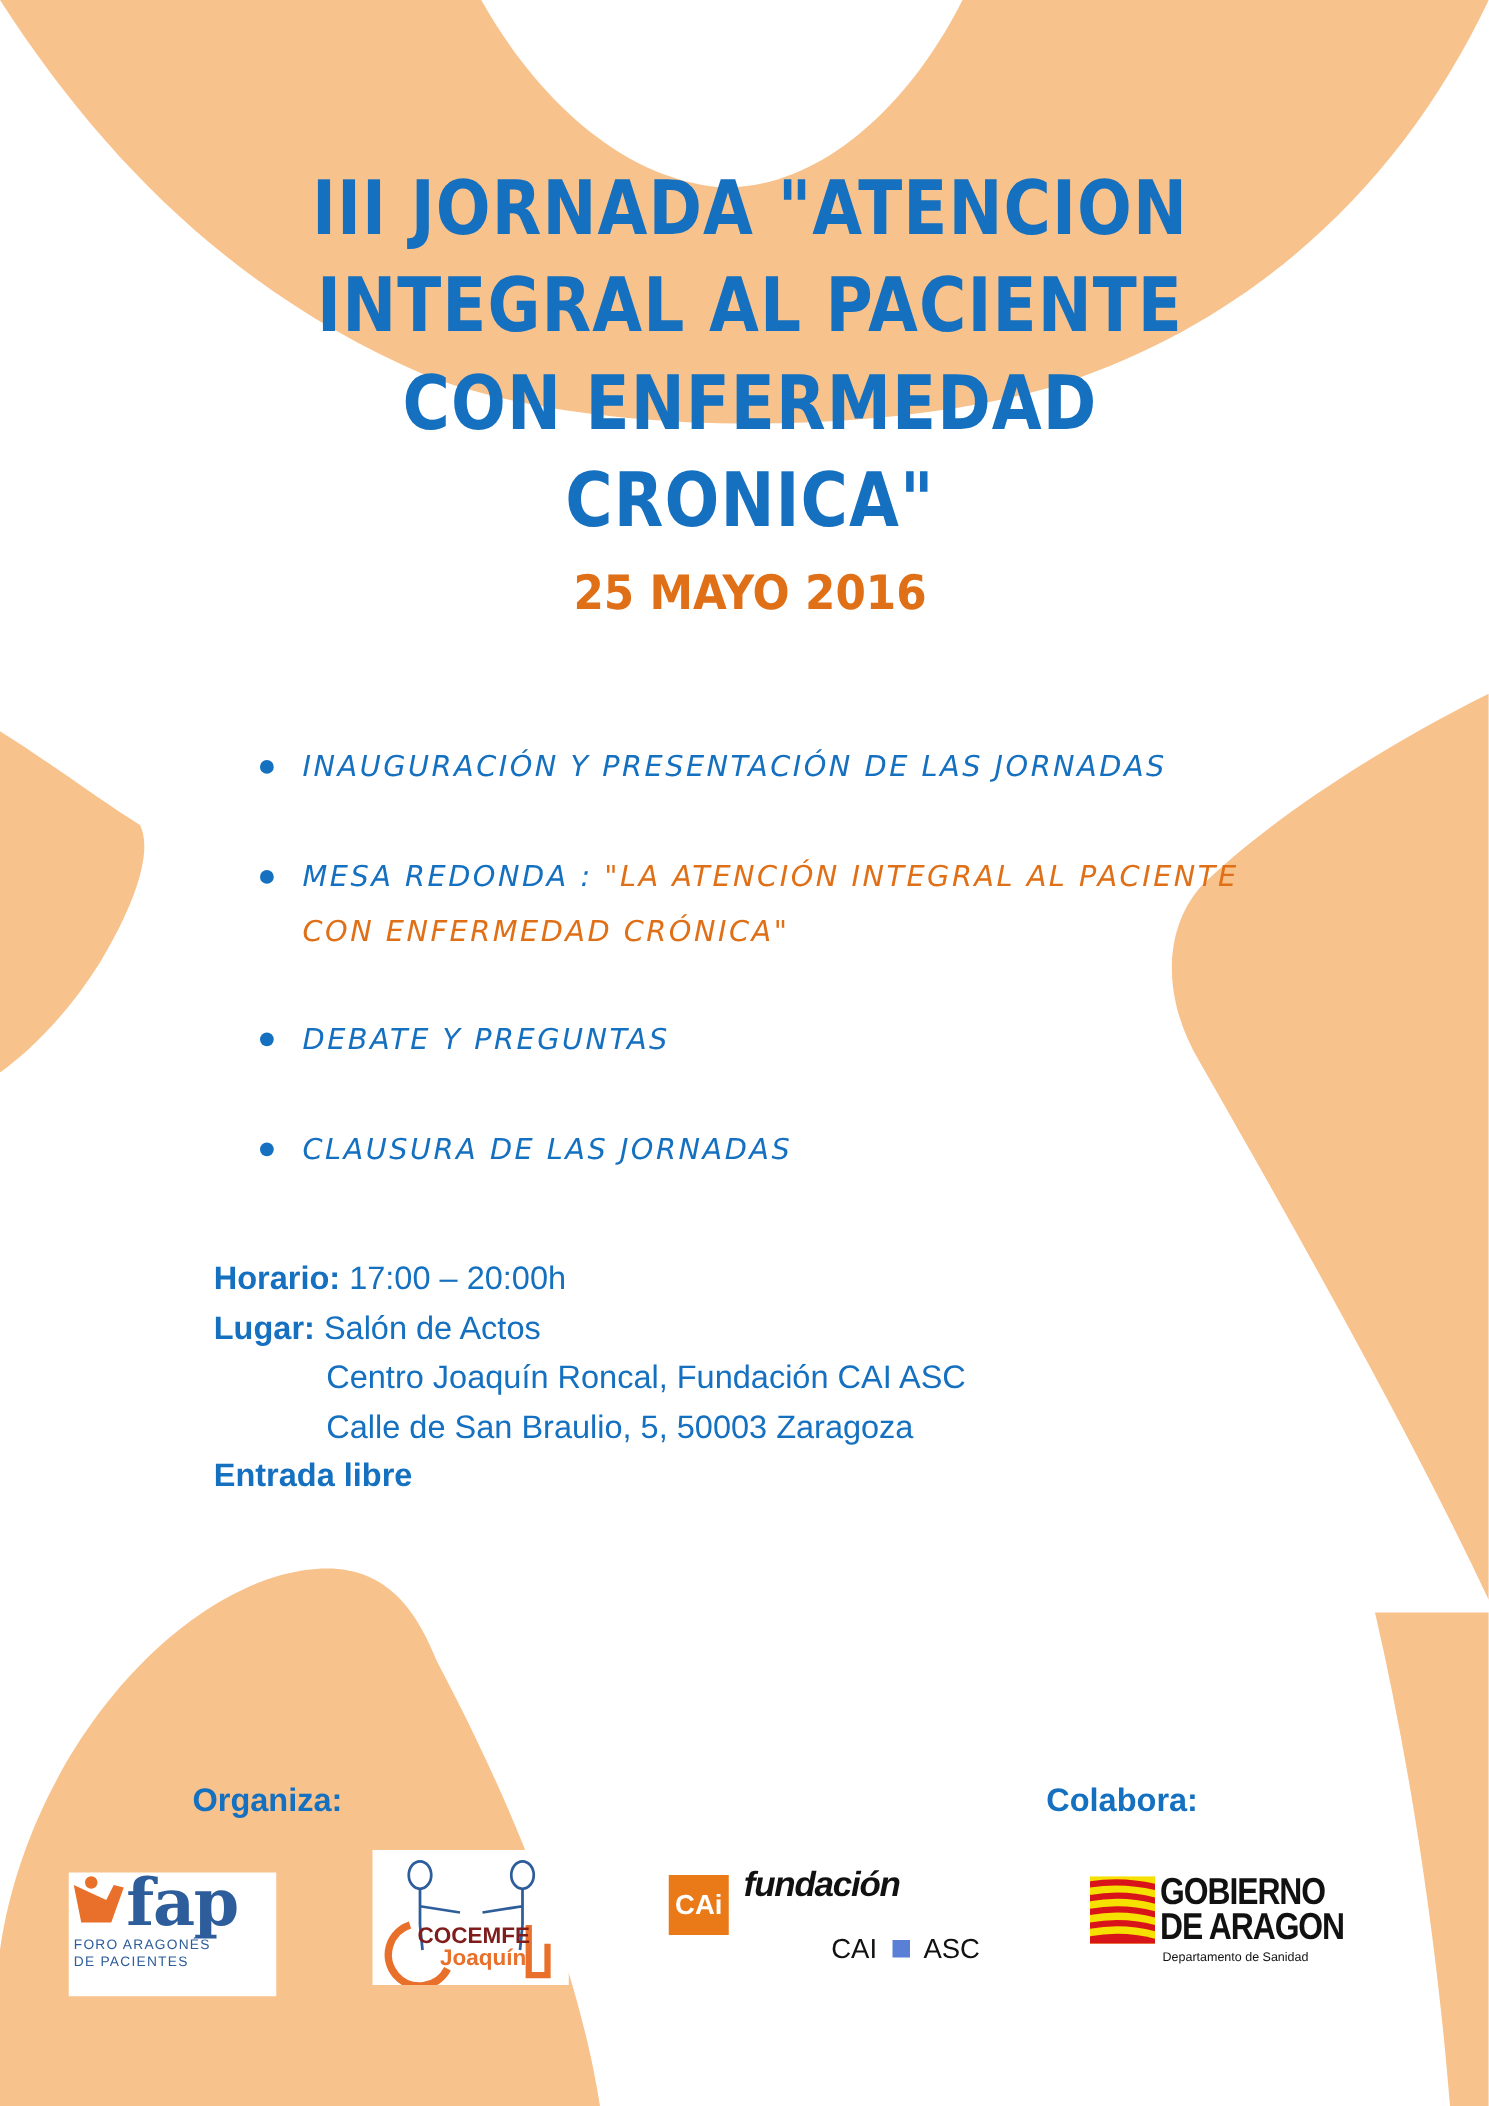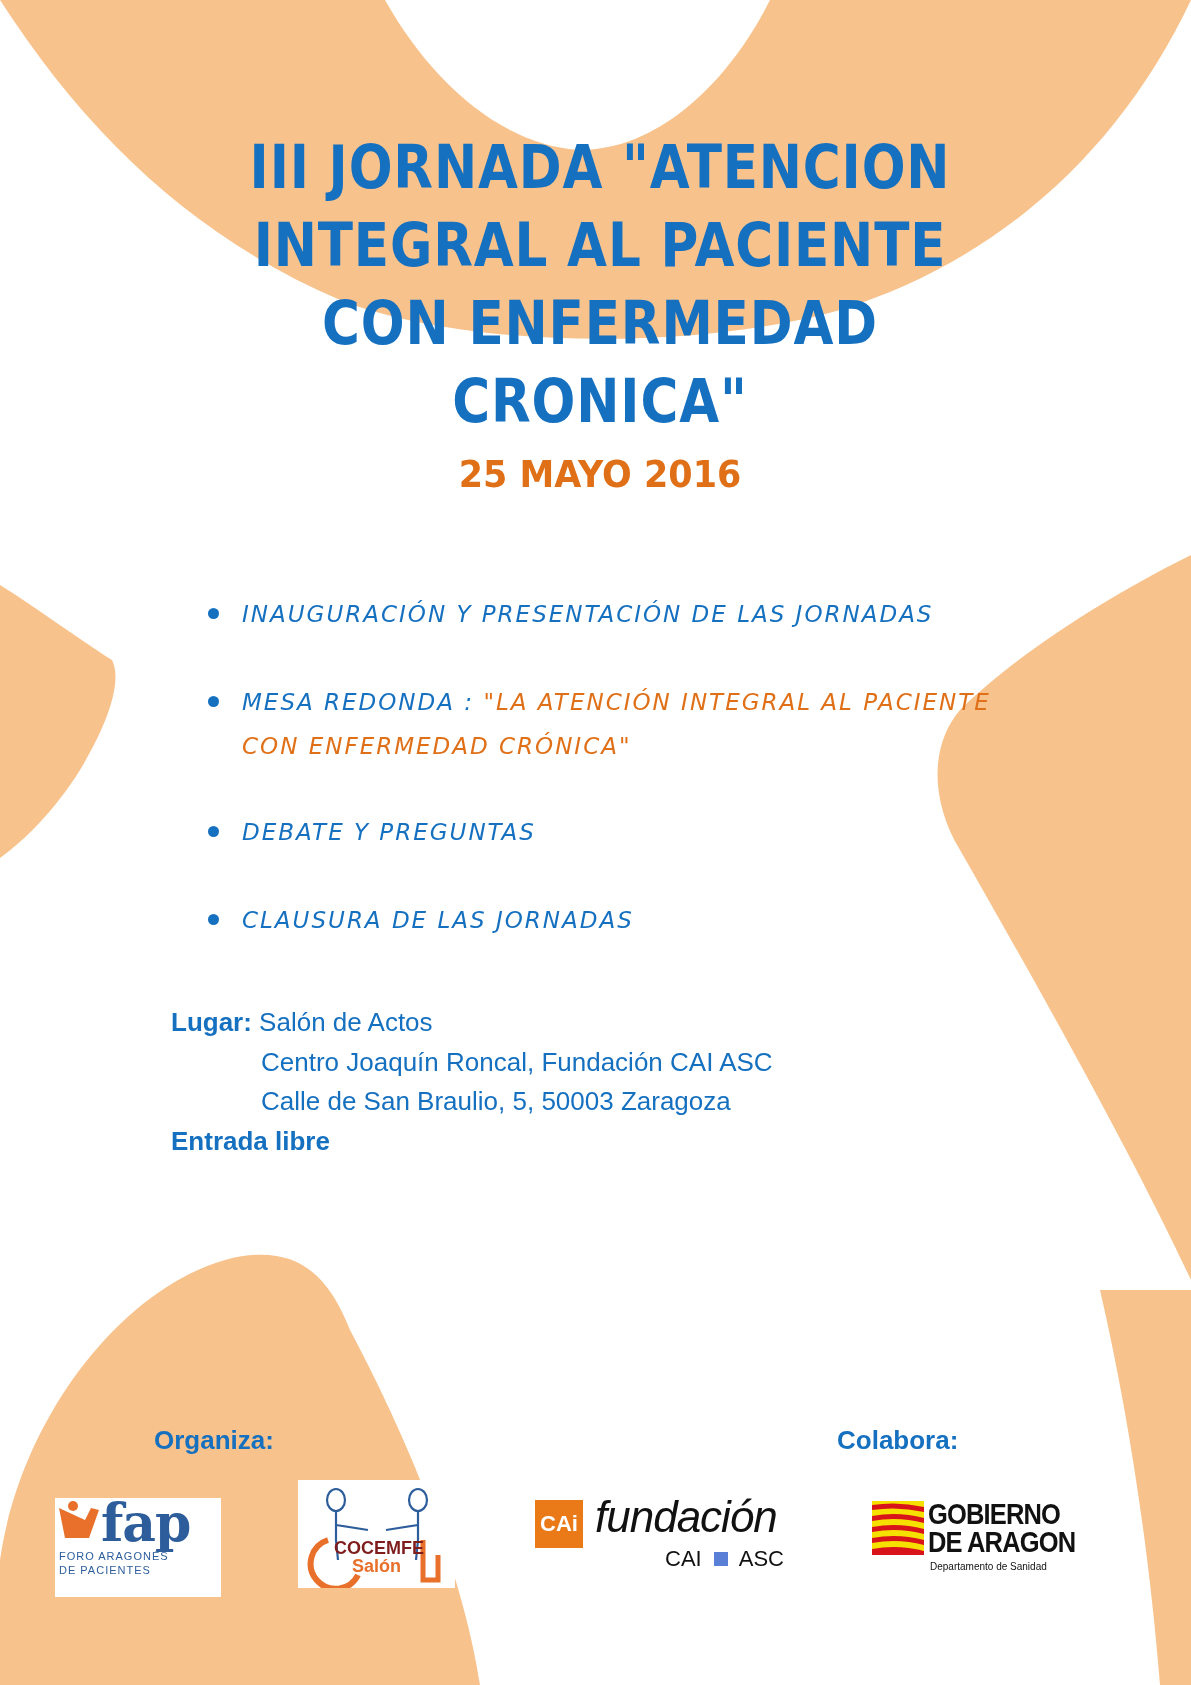--- a/index.html
+++ b/index.html
@@ -72,20 +72,21 @@
     <span class="dot"></span>
     <span>DEBATE Y PREGUNTAS</span>
   </li>
   <li class="i3">
     <span class="dot"></span>
     <span>CLAUSURA DE LAS JORNADAS</span>
   </li>
 </ul>
 
 <div class="info">
+  <div><b>Horario:</b><span> 17:00 – 20:00h</span></div>
   <div><b>Lugar:</b><span> Salón de Actos</span></div>
   <div class="indent">Centro Joaquín Roncal, Fundación CAI ASC</div>
   <div class="indent">Calle de San Braulio, 5, 50003 Zaragoza</div>
   <div><b>Entrada  libre</b></div>
 </div>
 
 <div class="label" style="left:154px; top:1425px;">Organiza:</div>
 <div class="label" style="left:837px; top:1425px;">Colabora:</div>
 
 <div class="logo fap">
@@ -103,28 +104,28 @@
     <g fill="none" stroke="#2d5d9a" stroke-width="2.2">
       <ellipse cx="38" cy="20" rx="9" ry="11"></ellipse>
       <path d="M38,31 L38,60 M38,45 L70,50 M38,60 L40,80"></path>
       <ellipse cx="120" cy="20" rx="9" ry="11"></ellipse>
       <path d="M120,31 L120,60 M120,45 L88,50 M120,60 L118,80"></path>
     </g>
     <path d="M30,60 A25,25 0 1 0 60,95" fill="none" stroke="#e8702a" stroke-width="6"></path>
     <path d="M125,60 L125,100 L140,100 L140,75" fill="none" stroke="#e8702a" stroke-width="5"></path>
   </svg>
   <div style="position:absolute;left:36px;top:58px;font-weight:bold;font-size:18px;color:#7f1d1d;">COCEMFE</div>
-  <div style="position:absolute;left:54px;top:76px;font-weight:bold;font-size:18px;color:#e8702a;">Salón</div>
+  <div style="position:absolute;left:54px;top:76px;font-weight:bold;font-size:18px;color:#e8702a;">Joaquín</div>
 </div>
 
 <div class="logo cai">
   <div style="position:absolute;left:0;top:4px;width:48px;height:48px;background:#ea7a18;color:#fff;font-weight:bold;font-size:22px;text-align:center;line-height:48px;">
     <span>CAi</span>
   </div>
-  <div style="position:absolute;left:60px;top:-4px;font-style:italic;font-size:44px;color:#111;letter-spacing:-1px;">fundación</div>
+  <div style="position:absolute;left:60px;top:-4px;font-style:italic;font-size:28px;color:#111;letter-spacing:-1px;font-weight:bold;">fundación</div>
   <div style="position:absolute;left:130px;top:50px;font-size:22px;color:#111;">
     <span>CAI</span>
     <span style="display:inline-block;width:14px;height:14px;background:#5a7fd6;margin:0 6px;"></span>
     <span>ASC</span>
   </div>
 </div>
 
 <div class="logo gob">
   <svg width="52" height="54" viewBox="0 0 52 54" style="position:absolute;left:0;top:4px;">
     <rect width="52" height="54" fill="#f5e000"></rect>

